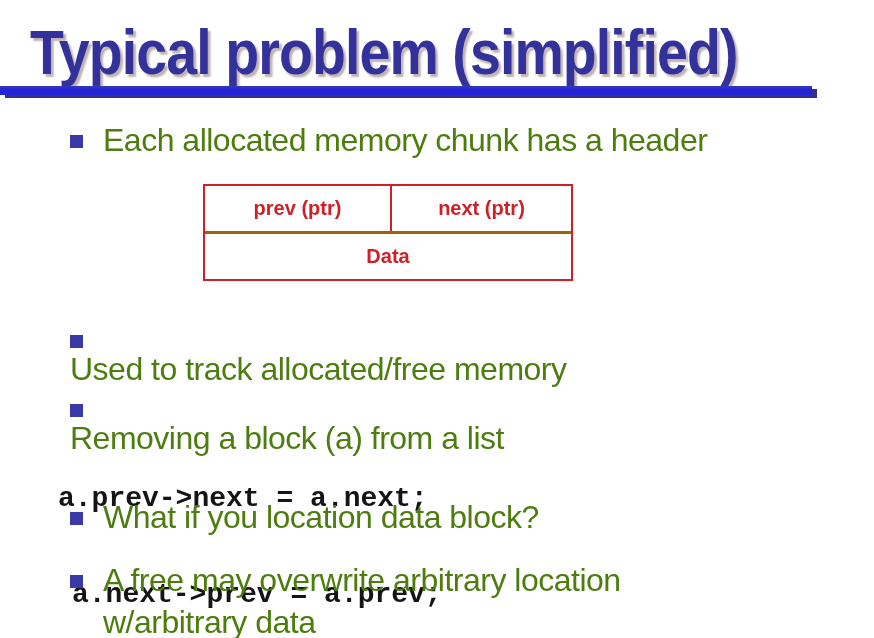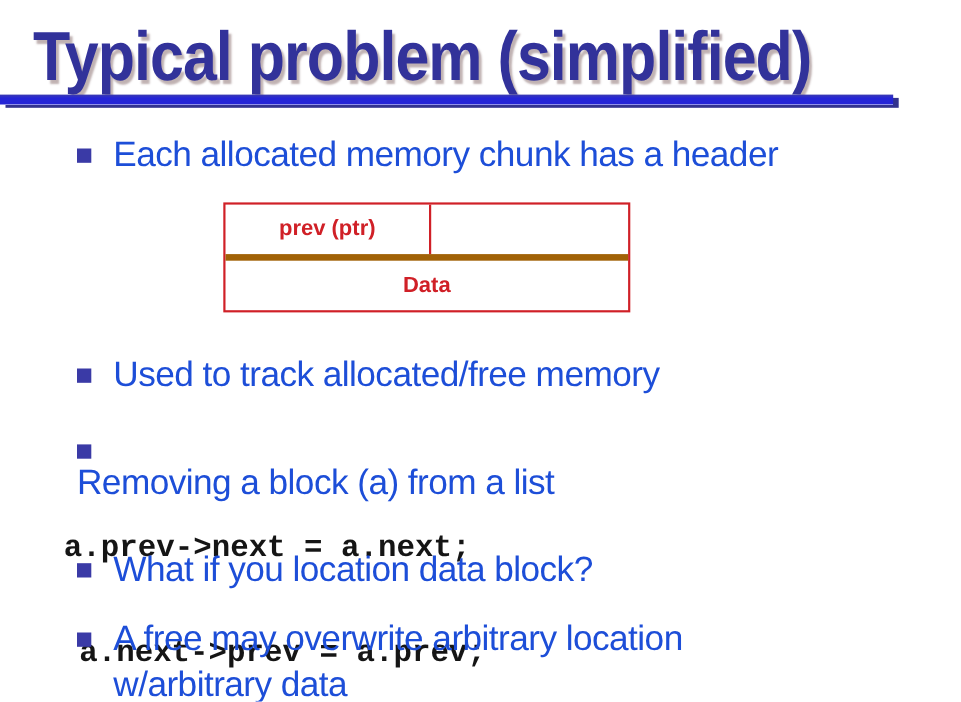--- a/index.html
+++ b/index.html
@@ -14,40 +14,40 @@
     transform:scaleX(0.88); transform-origin:left top;
     text-shadow:3px 3px 2px rgba(115,85,85,0.45);
   }
   .rule {
     position:absolute; left:0; top:86px; width:812px; height:9px;
     background:linear-gradient(180deg,#3b3bb0 0%,#2424d6 35%,#2424d6 100%);
     box-shadow:5px 3px 0 #32328e;
   }
   .bullet {
     position:absolute; left:70px; display:flex; align-items:flex-start;
-    color:#1d4ed8; font-size:32px; line-height:42px; letter-spacing:-0.5px;
+    color:#4d7c0f; font-size:32px; line-height:42px; letter-spacing:-0.5px;
   }
   .sq {
     flex:0 0 auto; width:13px; height:13px; background:#3a3aa6;
     margin:16px 20px 0 0;
   }
   .b1 { top:119px; }
-  .b2 { top:319px; }
+  .b2 { top:319px;flex-direction:column; }
   .b3 { top:388px;flex-direction:column; }
   .b4 { top:496px; }
   .b5 { top:559px; }
   .b5 .btxt { max-width:620px; }
 
   .memtable {
     position:absolute; left:203px; top:184px; width:366px;
     border:2px solid #d02027; color:#d02027;
     font-weight:bold; font-size:20px; text-align:center;
   }
   .memrow { display:flex; height:45px; }
-  .memrow.top { border-bottom:6px solid #a16207;text-align:center; }
+  .memrow.top { border-bottom:3px solid #a16207;text-align:center; }
   .cell { display:flex; align-items:center; justify-content:center; flex:1; }
   .cell.left { flex:0 0 185px; border-right:2px solid #d02027; }
 
   .code {
     position:absolute; top:419px; left:0; color:#151515;
     font-family:"Liberation Mono","DejaVu Sans Mono",monospace;
     font-weight:bold; font-size:28px; line-height:32px; white-space:pre;
   }
   .code .l1 { margin-left:58px; }
   .code .l2 { margin-left:72px; }
@@ -61,20 +61,21 @@
   <div class="rule"></div>
 
   <div class="bullet b1">
     <span class="sq"></span>
     <span class="btxt">Each allocated memory chunk has a header</span>
   </div>
 
   <div class="memtable">
     <div class="memrow top">
       <div class="cell left">prev (ptr)</div>
+      <div class="cell">next (ptr)</div>
     </div>
     <div class="memrow">
       <div class="cell">Data</div>
     </div>
   </div>
 
   <div class="bullet b2">
     <span class="sq"></span>
     <span class="btxt">Used to track allocated/free memory</span>
   </div>

